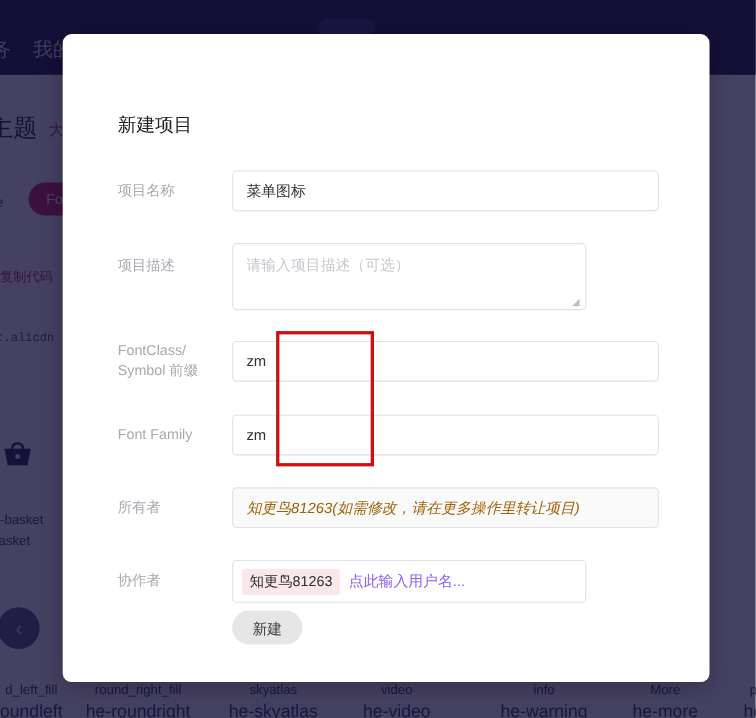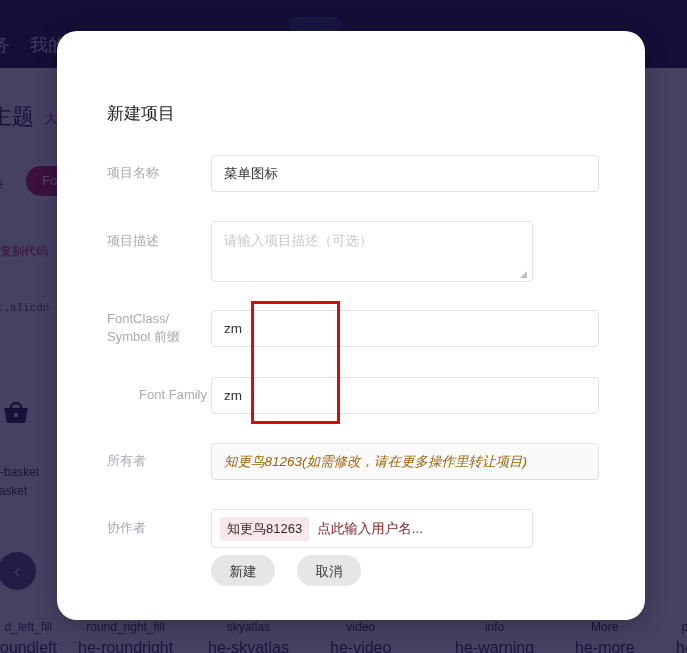--- a/index.html
+++ b/index.html
@@ -157,21 +157,21 @@
     inset: 0;
     background: rgba(20, 15, 56, 0.78);
   }
 
   
   #modal {
     position: absolute;
     left: 57px; top: 31px;
     width: 588px; height: 589px;
     background: #ffffff;
-    border-radius: 20px;
+    border-radius: 8px;
     box-shadow: 0 4px 22px rgba(0,0,0,0.25);
     overflow: hidden;
   }
   .modal-title {
     position: absolute;
     left: 50px; top: 71px;
     font-size: 17px;
     color: #1f1f1f;
   }
 
@@ -240,21 +240,21 @@
     background: #fae7ea;
     color: #2b2b2b;
     font-size: 13px;
     border-radius: 3px;
     padding: 3px 7px;
     margin-right: 8px;
     white-space: nowrap;
   }
   .tag-input-ph {
     font-size: 13.5px;
-    color: #7f1d1d;
+    color: #8b5cf6;
   }
 
   
   .btn {
     position: absolute;
     top: 524px;
     height: 31px;
     line-height: 31px;
     border-radius: 16px;
     background: #e6e6e6;
@@ -344,34 +344,33 @@
 
   <div class="form-row" style="top:279px;">
     <div class="form-label" style="top:0;">
       <span>FontClass/</span><br>
       <span>Symbol 前缀</span>
     </div>
     <div class="field input" style="top:0;">zm</div>
   </div>
 
   <div class="form-row" style="top:346px;">
-    <div class="form-label" style="top:9px;text-align:right;">Font Family</div>
+    <div class="form-label" style="top:9px;">Font Family</div>
     <div class="field input" style="top:0;">zm</div>
   </div>
 
   <div class="form-row" style="top:412px;">
     <div class="form-label" style="top:9px;">所有者</div>
     <div class="field input disabled" style="top:0;">知更鸟81263(如需修改，请在更多操作里转让项目)</div>
   </div>
 
   <div class="form-row" style="top:478px;">
     <div class="form-label" style="top:10px;">协作者</div>
     <div class="field tagfield" style="top:0;">
       <span class="user-tag">知更鸟81263</span>
       <span class="tag-input-ph">点此输入用户名...</span>
     </div>
   </div>
 
   <button class="btn" id="btn-create">新建</button>
-  <button class="btn" id="btn-cancel">取消</button>
 
   <div id="annotation-box" style="border-color: rgb(204, 17, 17);"></div>
 </div>
 
 </body></html>

